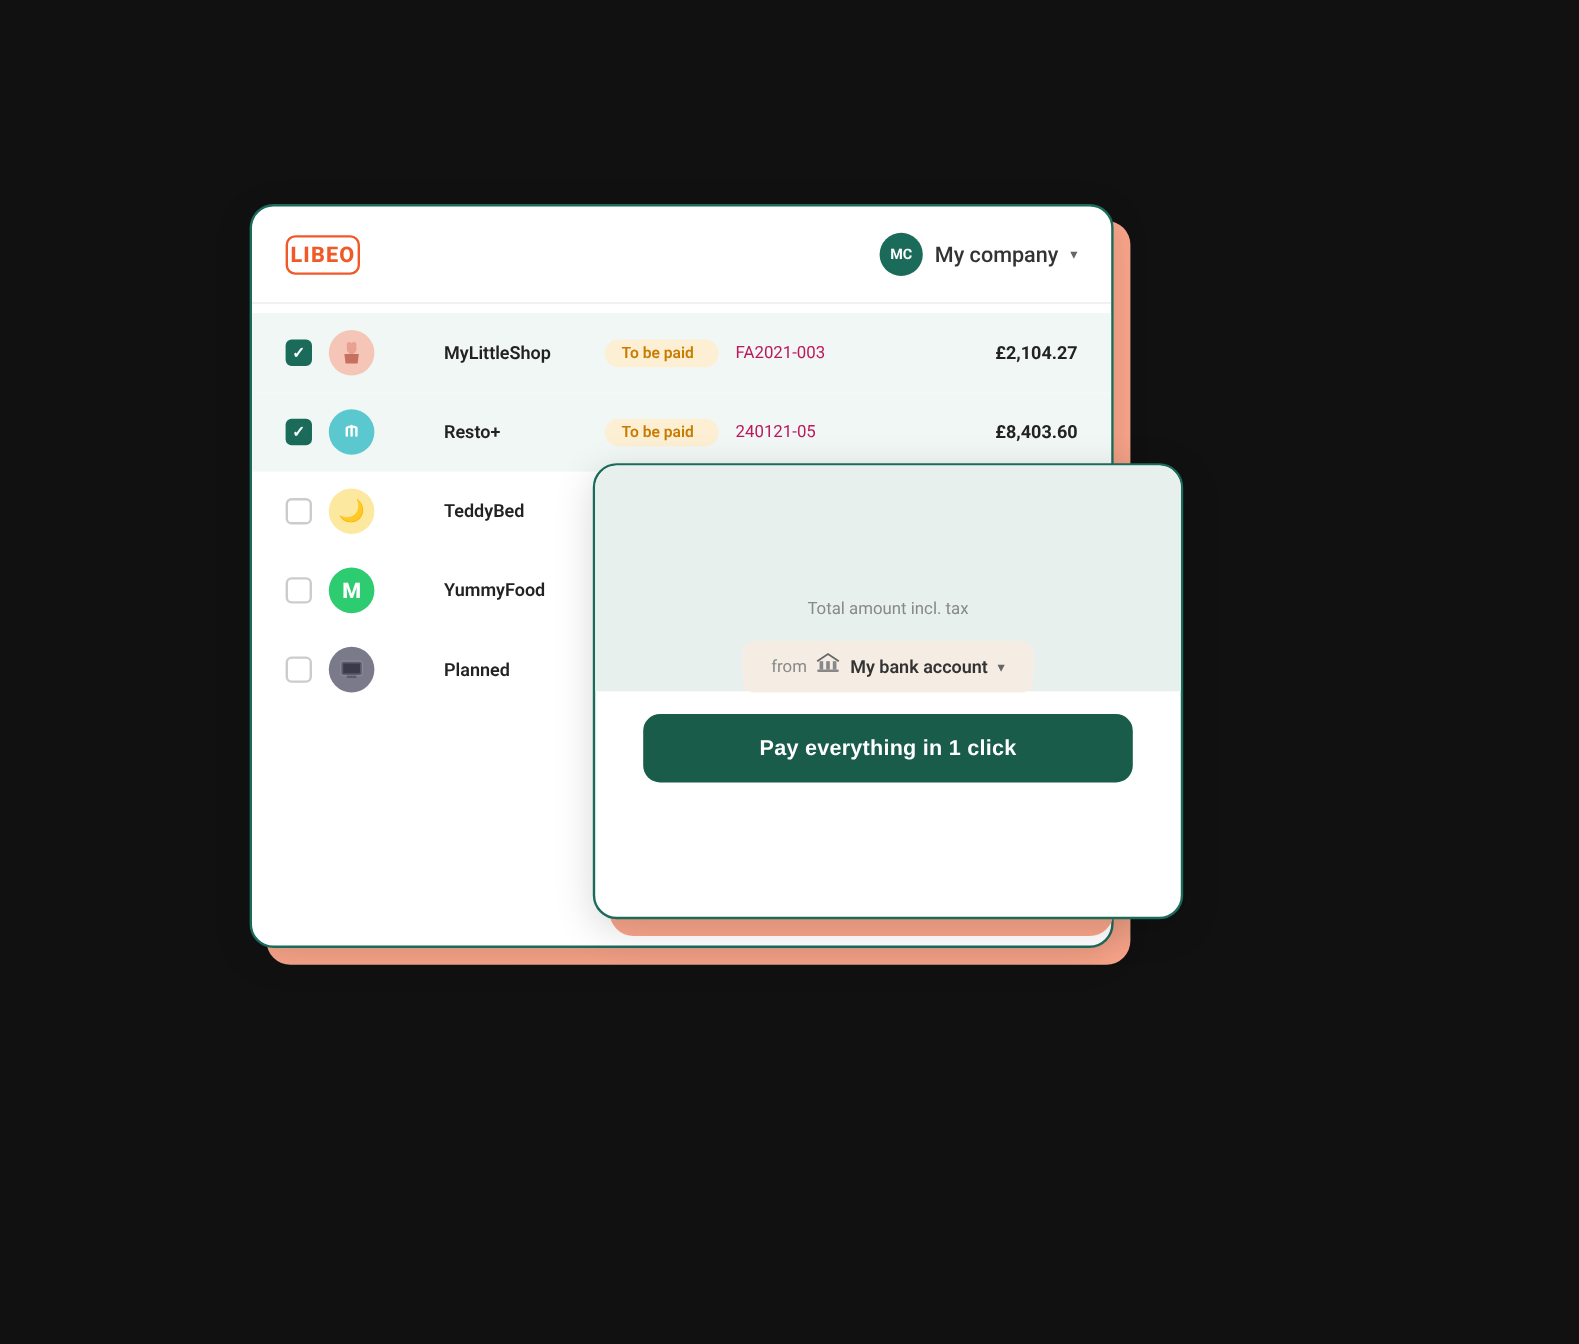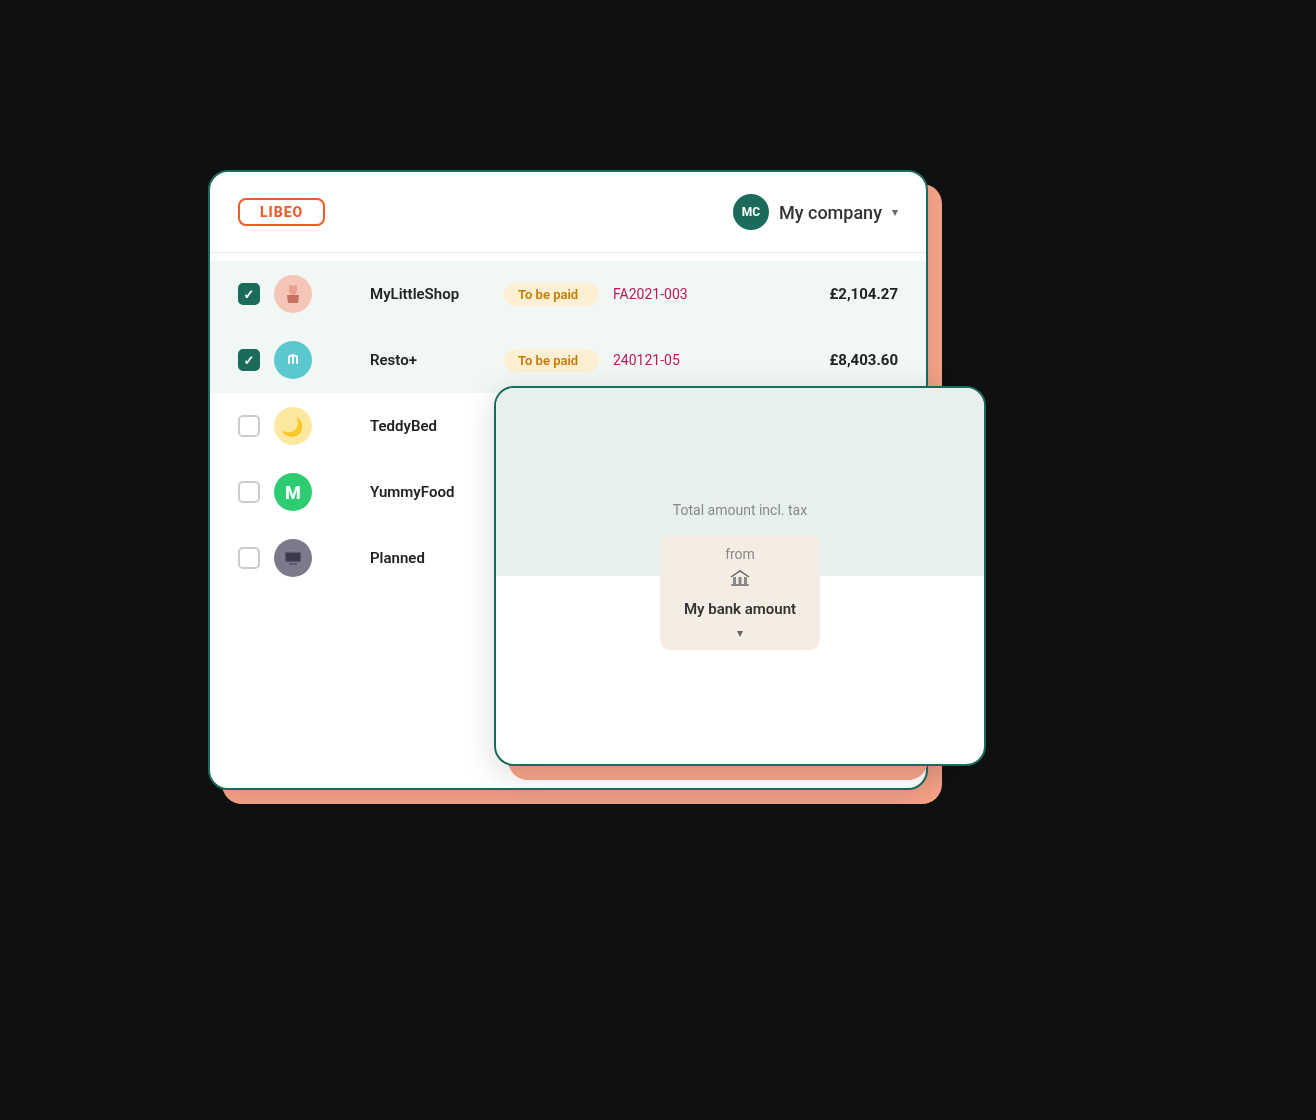--- a/index.html
+++ b/index.html
@@ -54,24 +54,24 @@
       display: flex;
       align-items: center;
       justify-content: space-between;
       padding: 22px 28px;
       border-bottom: 1px solid #e8e8e8;
     }
 
     .libeo-logo {
       border: 2.5px solid #f05a28;
       border-radius: 8px;
-      padding: 4px 20px;
+      padding: 4px 2px;
       color: #f05a28;
       font-weight: 800;
-      font-size: 14px;
+      font-size: 18px;
       letter-spacing: 1px;
       text-transform: uppercase;
     }
 
     .company-selector {
       display: flex;
       align-items: center;
       gap: 10px;
       cursor: pointer;
     }
@@ -257,21 +257,20 @@
     }
 
     .bank-selector {
       display: flex;
       align-items: center;
       gap: 8px;
       background: #f5ede3;
       border-radius: 10px;
       padding: 10px 24px;
       cursor: pointer;
-      flex-direction: column;
     }
 
     .from-label {
       font-size: 14px;
       color: #888;
     }
 
     .bank-icon {
       font-size: 18px;
       color: #666;
@@ -399,18 +398,19 @@
         <span class="from-label">from</span>
         <span class="bank-icon">
           <svg width="20" height="18" viewBox="0 0 20 18" fill="none">
             <path d="M1 7 L10 1 L19 7" stroke="#666" stroke-width="1.5" fill="none"></path>
             <rect x="3" y="7" width="3" height="7" fill="#888"></rect>
             <rect x="8.5" y="7" width="3" height="7" fill="#888"></rect>
             <rect x="14" y="7" width="3" height="7" fill="#888"></rect>
             <rect x="1" y="14" width="18" height="2" rx="1" fill="#888"></rect>
           </svg>
         </span>
-        <span class="bank-name">My bank amount</span>
+        <span class="bank-name">My bank account</span>
         <span style="color:#666; font-size:12px;">▾</span>
       </div>
+      <button class="pay-button">Pay everything in 1 click</button>
     </div>
   </div>
 </div>
 
 </body></html>

